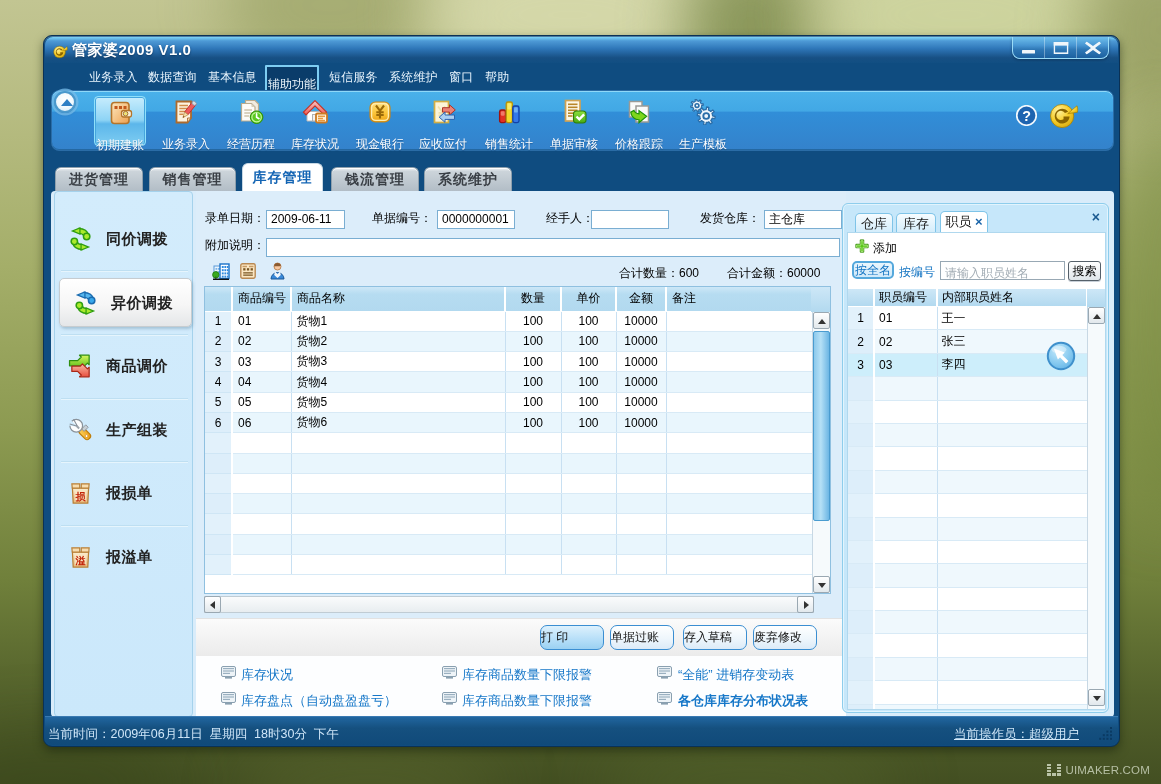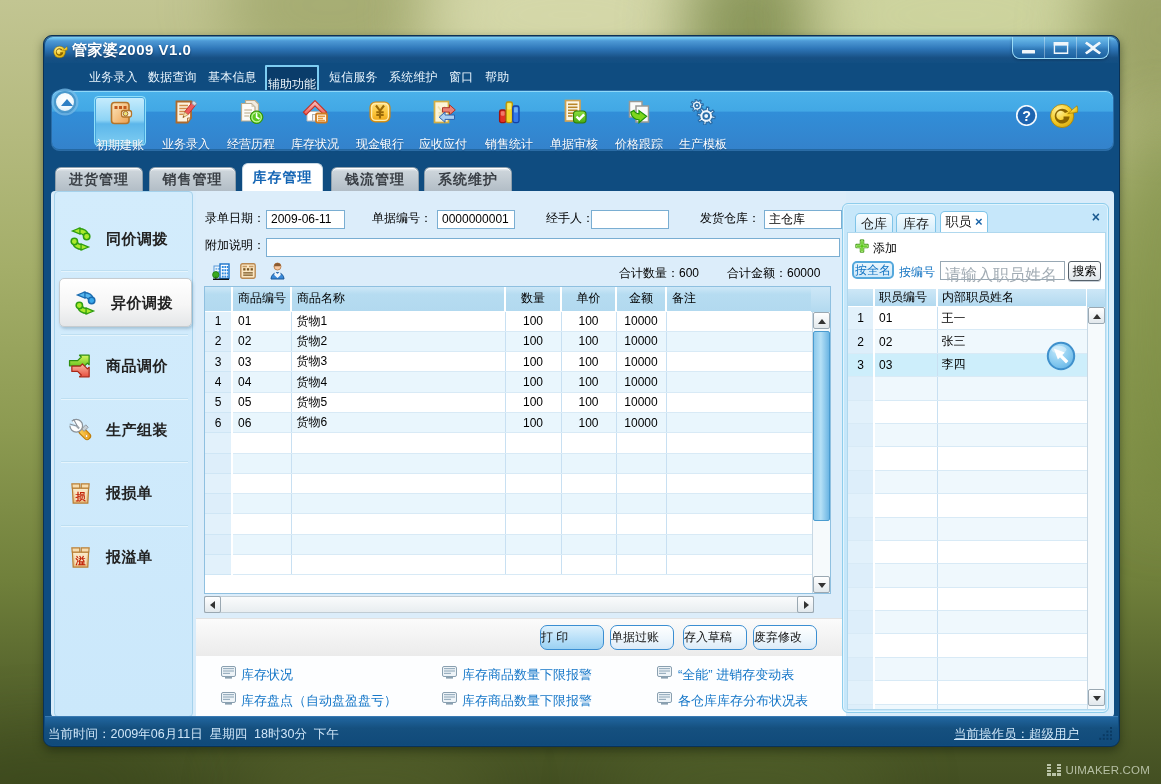--- a/index.html
+++ b/index.html
@@ -77,21 +77,21 @@
 .link { position:absolute; color:#1677c8; font-size:13px; white-space:nowrap; }
 svg.licon { position:absolute; width:15px; height:13px; }
 
 #rpanel { position:absolute; left:791px; top:12px; width:267px; height:510px; background:#c6e7fa; border:1px solid #8ecdec; border-radius:6px; box-shadow:inset 0 0 0 1px #e2f4fd; }
 .rtab { position:absolute; top:9px; height:19px; border:1px solid #7fc4e8; border-bottom:none; border-radius:5px 5px 0 0; background:linear-gradient(180deg,#f6fcff 0%,#d4edfb 100%); color:#1a1a1a; font-size:13px; text-align:center; line-height:19px; }
 .rtab.active { top:7px; height:21px; background:#fff; }
 #rclose { position:absolute; right:8px; top:5px; font-size:14px; font-weight:bold; color:#1a5a90; }
 #rbody { position:absolute; left:4px; top:28px; width:259px; height:478px; background:#fff; border:1px solid #b0d8ee; }
 #byname { position:absolute; left:4px; top:28px; width:42px; height:18px; white-space:nowrap; overflow:hidden; border:2px solid #55a8dc; border-radius:5px; background:linear-gradient(180deg,#eaf6fd,#cfe9fa); color:#1273c2; font-size:12px; text-align:center; line-height:14px; }
 #bynum { position:absolute; left:51px; top:31px; color:#1273c2; font-size:12px; }
-#rsearchinput { position:absolute; left:92px; top:28px; width:125px; height:19px; border:1px solid #98a8b4; background:#fff; color:#a2acb4; font-size:16px; padding:3px 4px; }
+#rsearchinput { position:absolute; left:92px; top:28px; width:125px; height:19px; border:1px solid #98a8b4; background:#fff; color:#a2acb4; font-size:12px; padding:3px 4px; }
 #searchbtn { position:absolute; left:220px; top:28px; width:33px; height:20px; border:1px solid #55606a; border-radius:3px; background:linear-gradient(180deg,#ffffff,#dfe5ea); font-size:12px; color:#000; text-align:center; line-height:18px; box-shadow:0 1px 0 #c8d0d8; }
 #rtablezone { position:absolute; left:0px; top:56px; width:257px; height:420px; overflow:hidden; }
 table.rgrid { border-collapse:collapse; table-layout:fixed; width:239px; font-size:12px; color:#000; }
 table.rgrid th { background:linear-gradient(180deg,#cde7f7 0%,#b2d9ef 100%); font-weight:normal; border-right:2px solid #fff; border-bottom:1px solid #fff; height:17px; text-align:left; padding:0 4px; white-space:nowrap; }
 table.rgrid tr:nth-child(odd) td { background:#eff8fd; }
 table.rgrid tr:nth-child(odd) td.num { background:#ddeefa; }
 table.rgrid td { border-right:1px solid #c8e0f2; border-bottom:1px solid #d8eaf6; height:23.4px; padding:0 4px; background:#fff; white-space:nowrap; }
 table.rgrid td.num { background:#e2f1fb; border-right:2px solid #fff; text-align:center; padding:0 2px; }
 table.rgrid tr.hl td { background:#cdeefb; }
 #rvscroll { position:absolute; right:0; top:18px; width:18px; bottom:0; background:#f6fafc; border-left:1px solid #c8d8e4; }
@@ -709,21 +709,21 @@
           <rect x="4" y="11" width="7" height="1.6" fill="#8aa0b0"></rect>
         </svg>
       <span class="link" style="left:266px;top:501px;">库存商品数量下限报警</span>
       <svg class="licon" style="left:461px;top:501px;" viewBox="0 0 15 13">
           <rect x="0.5" y="0.5" width="14" height="10" rx="1.5" fill="#eef4f8" stroke="#8aa0b0"></rect>
           <rect x="2" y="2" width="11" height="1.2" fill="#9ab0c0"></rect>
           <rect x="2" y="4.4" width="11" height="1.2" fill="#9ab0c0"></rect>
           <rect x="2" y="6.8" width="7" height="1.2" fill="#9ab0c0"></rect>
           <rect x="4" y="11" width="7" height="1.6" fill="#8aa0b0"></rect>
         </svg>
-      <span class="link" style="left:482px;top:501px;">各仓库库存分布状况表</span>
+      <span class="link" style="left:482px;top:501px;font-weight:bold;">各仓库库存分布状况表</span>
     </div>
     <div id="rpanel">
       <div class="rtab" style="left:12px;width:38px;">仓库</div>
       <div class="rtab" style="left:53px;width:40px;">库存</div>
       <div class="rtab active" style="left:97px;width:48px;">职员 <span style="color:#1863a8;font-weight:bold;">×</span></div>
       <span id="rclose">×</span>
       <div id="rbody">
         <svg style="position:absolute;left:7px;top:6px;" width="14" height="14" viewBox="0 0 16 16">
             <path d="M6 1 h4 v5 h5 v4 h-5 v5 h-4 v-5 h-5 v-4 h5 z" fill="#58c818" stroke="#2e8800"></path>
             <path d="M6.8 2 h2.4 v5 h5 v2.4 h-5 v5 h-2.4 v-5 h-5 v-2.4 h5 z" fill="none" stroke="#c8f0a0" stroke-width="0.8"></path>

